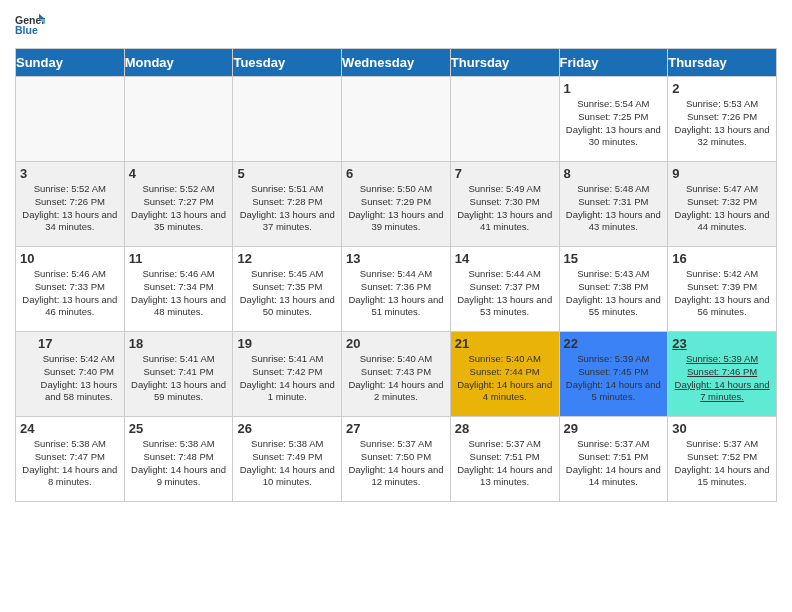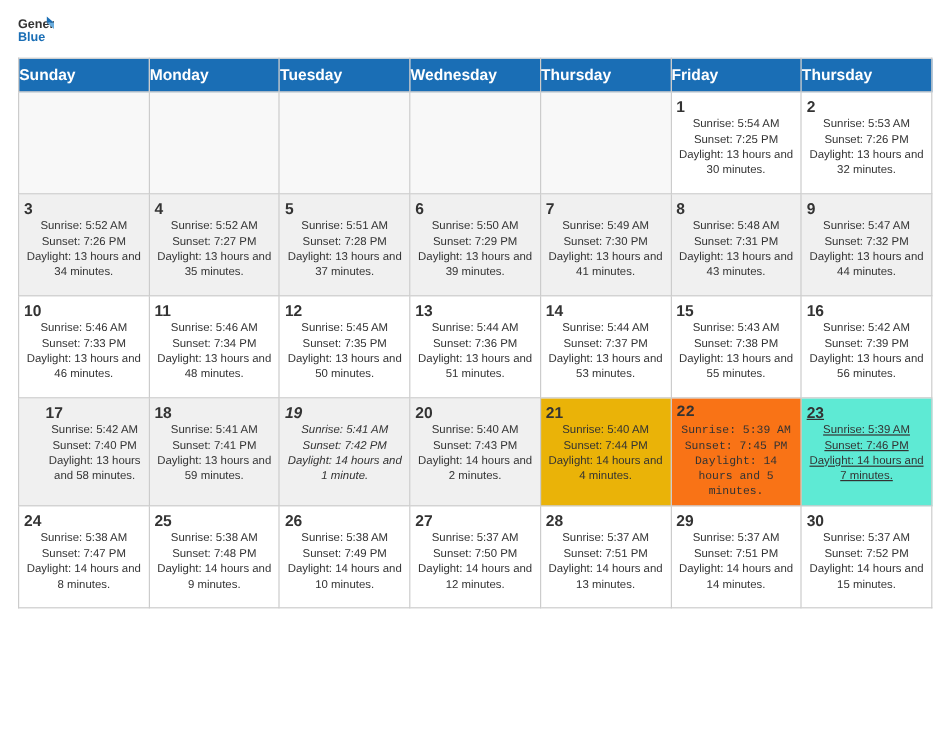--- a/index.html
+++ b/index.html
@@ -188,33 +188,33 @@
       </tr>
       <tr>
         <td style="background: rgb(240, 240, 240); padding-left: 22px;">
           <span class="day-number">17</span>
           <div class="day-info">Sunrise: 5:42 AM<br>Sunset: 7:40 PM<br>Daylight: 13 hours and 58 minutes.</div>
         </td>
         <td style="background: rgb(240, 240, 240);">
           <span class="day-number">18</span>
           <div class="day-info">Sunrise: 5:41 AM<br>Sunset: 7:41 PM<br>Daylight: 13 hours and 59 minutes.</div>
         </td>
-        <td style="background: rgb(240, 240, 240); font-style: italic;">
+        <td style="background: rgb(240, 240, 240);">
           <span class="day-number">19</span>
           <div class="day-info">Sunrise: 5:41 AM<br>Sunset: 7:42 PM<br>Daylight: 14 hours and 1 minute.</div>
         </td>
         <td style="background: rgb(240, 240, 240);">
           <span class="day-number">20</span>
           <div class="day-info">Sunrise: 5:40 AM<br>Sunset: 7:43 PM<br>Daylight: 14 hours and 2 minutes.</div>
         </td>
         <td style="background: #eab308;">
           <span class="day-number">21</span>
           <div class="day-info">Sunrise: 5:40 AM<br>Sunset: 7:44 PM<br>Daylight: 14 hours and 4 minutes.</div>
         </td>
-        <td style="background: #f97316; font-family: Liberation Mono, monospace;">
+        <td style="background: #3b82f6;">
           <span class="day-number">22</span>
           <div class="day-info">Sunrise: 5:39 AM<br>Sunset: 7:45 PM<br>Daylight: 14 hours and 5 minutes.</div>
         </td>
         <td style="background: #5eead4; text-decoration: underline;">
           <span class="day-number">23</span>
           <div class="day-info">Sunrise: 5:39 AM<br>Sunset: 7:46 PM<br>Daylight: 14 hours and 7 minutes.</div>
         </td>
       </tr>
       <tr>
         <td>

